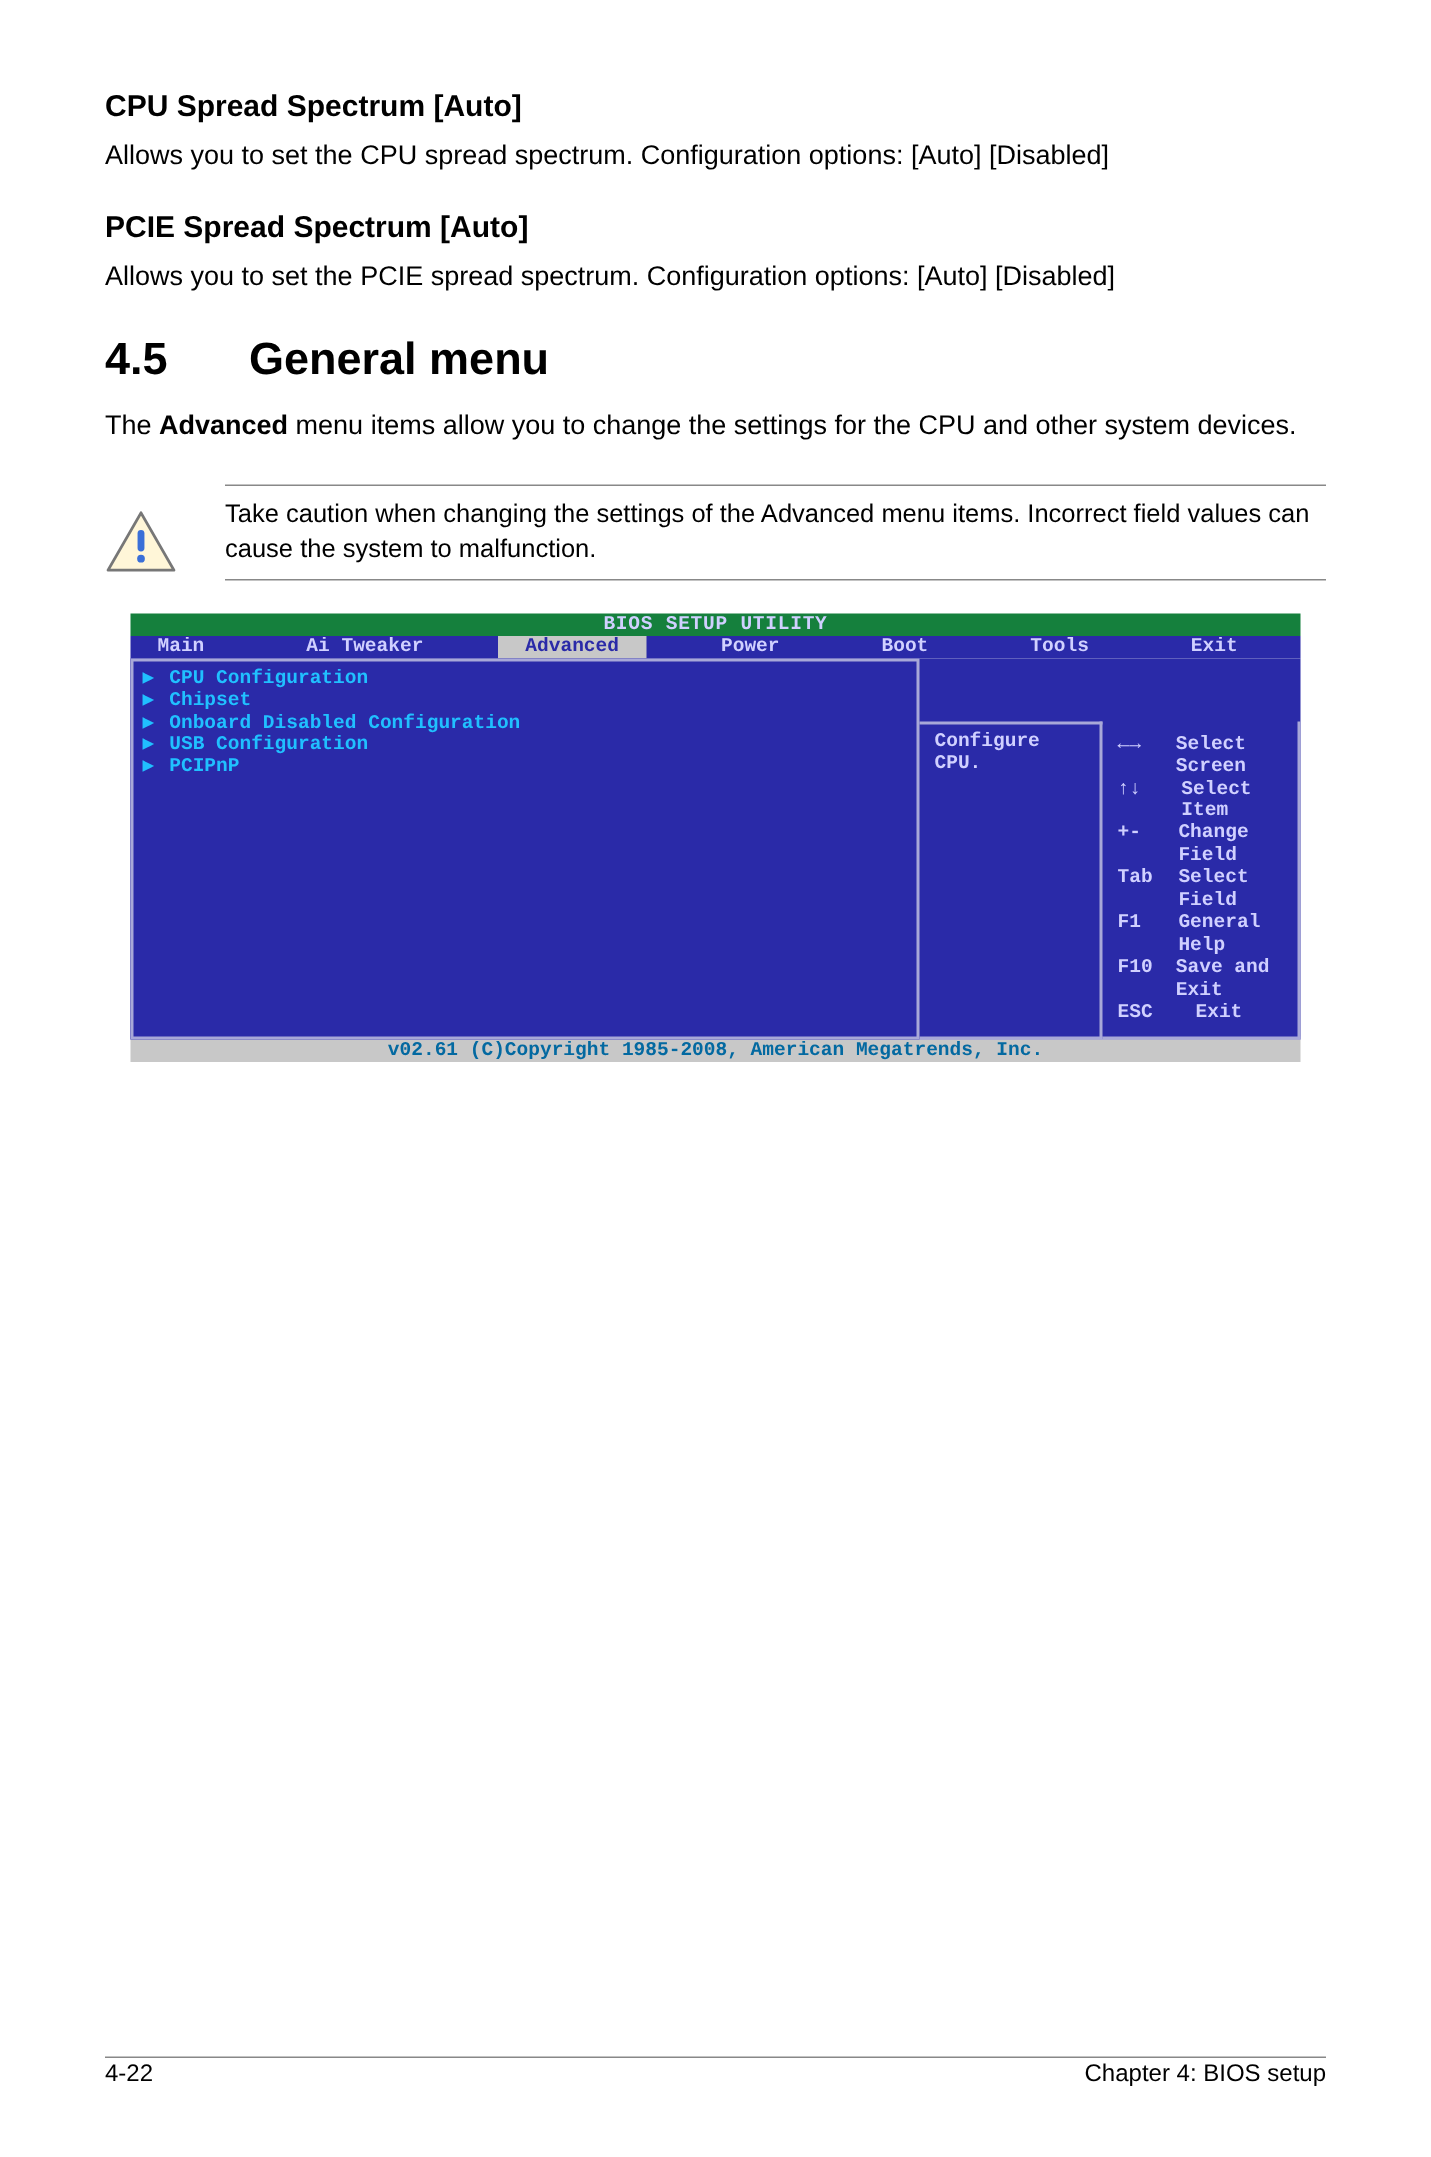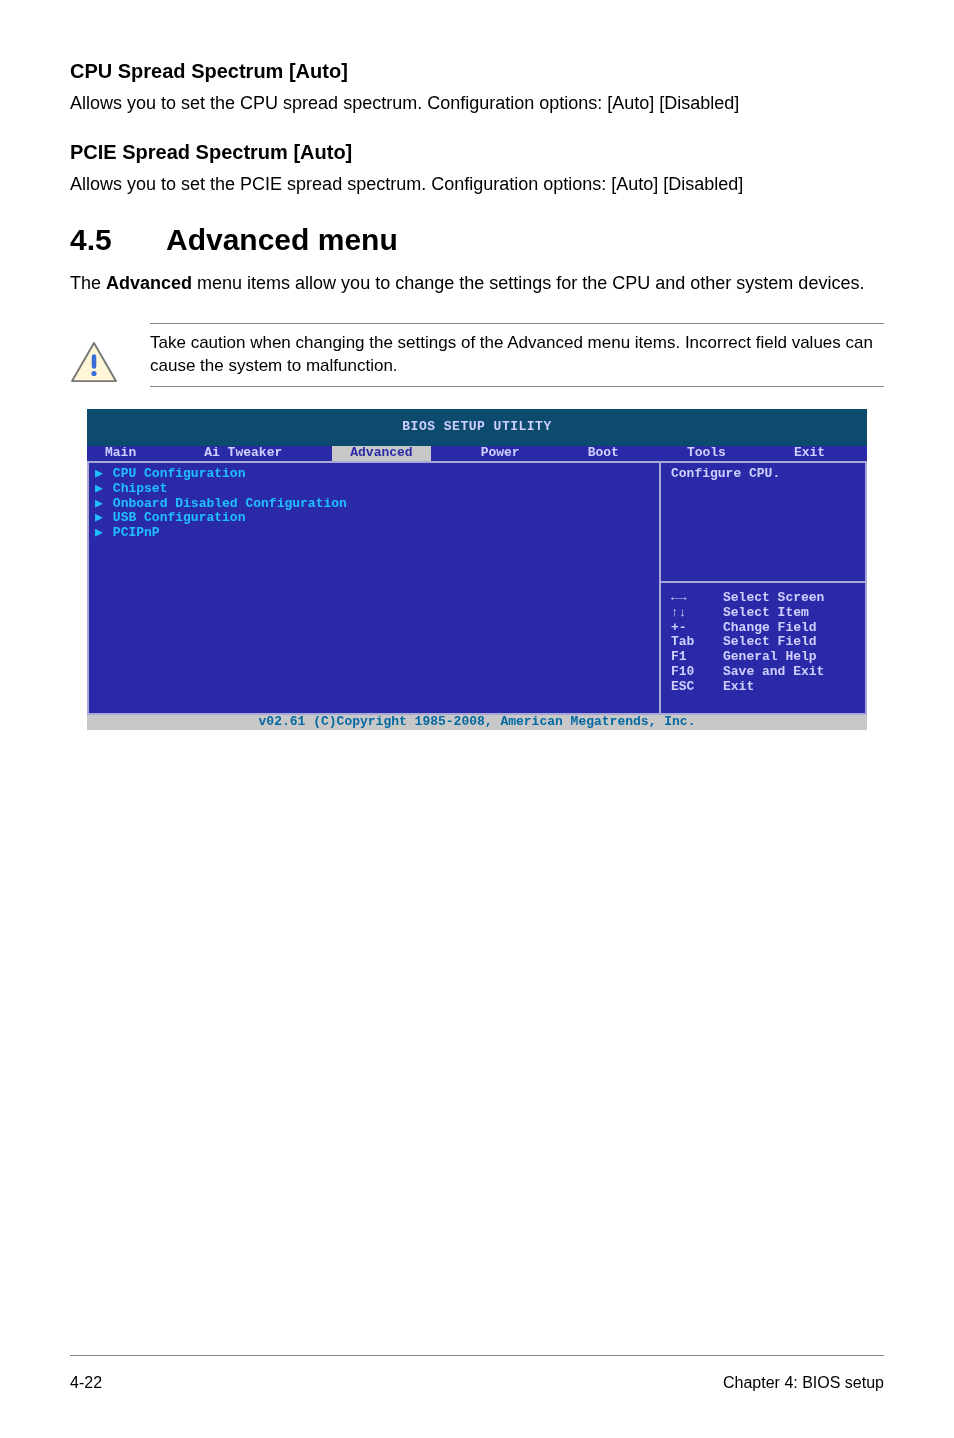--- a/index.html
+++ b/index.html
@@ -61,25 +61,25 @@
   
   .bios {
     width: 780px;
     margin: 0 auto;
     font-family: "Courier New", monospace;
     font-size: 13px;
     line-height: 1.15;
     color: #fff;
   }
   .bios-title {
-    background: #0c4a6e;
+    background: #15803d;
     color: #d0d0ff;
     text-align: center;
     font-weight: bold;
-    padding: 11px;
+    padding: 0;
     letter-spacing: 0.5px;
   }
   .bios-menu {
     background: #2a2aa8;
     color: #d0d0ff;
     display: flex;
     font-weight: bold;
     gap: 32px;
   }
   .bios-menu .tab {
@@ -105,23 +105,24 @@
   .bios-left .item {
     display: flex;
     align-items: center;
     gap: 10px;
     padding: 0;
   }
   .tri {
     color: #20c0ff;
   }
   .bios-right {
-    width: 206px;
-    display: flex;
-    flex-direction: column;
+    width: 254px;
+    display: flex;
+    flex-direction: row;
+    margin-top: 42px;
   }
   .bios-right-top {
     flex: 0 0 122px;
     border: 2px solid #a8a8d8;
     border-left: none;
     padding: 4px 10px;
     color: #d0d0ff;
     font-weight: bold;
   }
   .bios-right-bot {
@@ -142,37 +143,37 @@
     font-weight: bold;
     padding: 0;
   }
 
   .footer {
     position: absolute;
     bottom: 46px;
     left: 70px;
     right: 70px;
     border-top: 1px solid #888;
-    padding-top: 18px;
+    padding-top: 2px;
     display: flex;
     justify-content: space-between;
     font-size: 16px;
   }
 </style>
 </head>
 <body>
 
 <div class="h3">CPU Spread Spectrum [Auto]</div>
 <div class="body-text">Allows you to set the CPU spread spectrum. Configuration options: [Auto] [Disabled]</div>
 
 <div class="h3">PCIE Spread Spectrum [Auto]</div>
 <div class="body-text">Allows you to set the PCIE spread spectrum. Configuration options: [Auto] [Disabled]</div>
 
 <div class="h2">
-  <span class="num">4.5</span><span>Advanced menu</span>
+  <span class="num">4.5</span><span>General menu</span>
 </div>
 
 <div class="intro">
   <span>The </span><b>Advanced</b><span> menu items allow you to change the settings for the CPU and other system devices.</span>
 </div>
 
 <div class="callout">
   <div class="caution-icon">
     <svg viewBox="0 0 50 44" width="48" height="42">
       <path d="M25 2 L48 42 L2 42 Z" fill="#fff6d8" stroke="#777" stroke-width="2" stroke-linejoin="round"></path>

